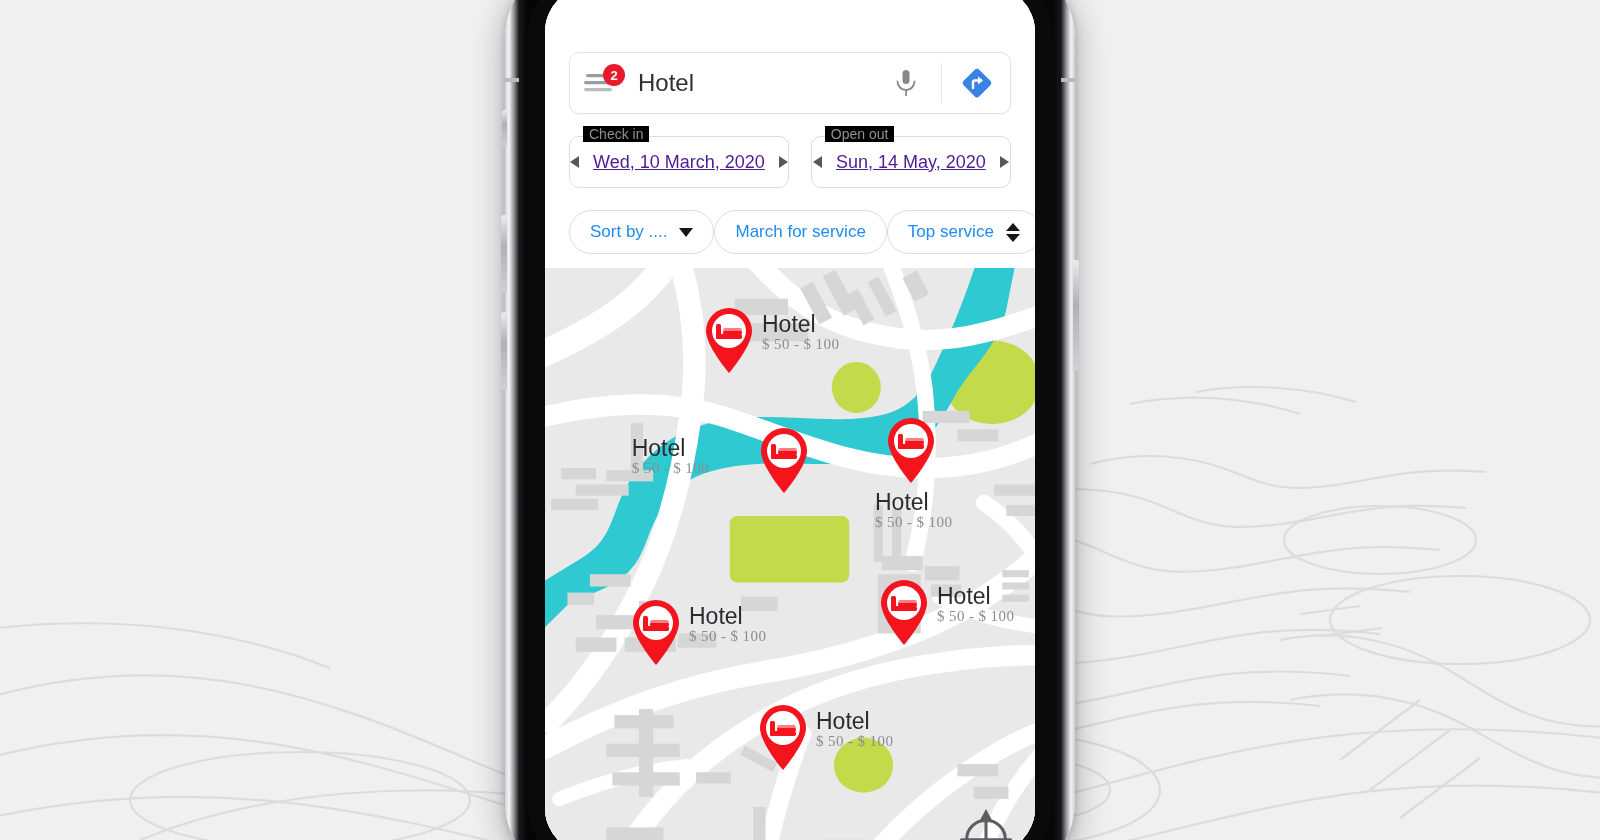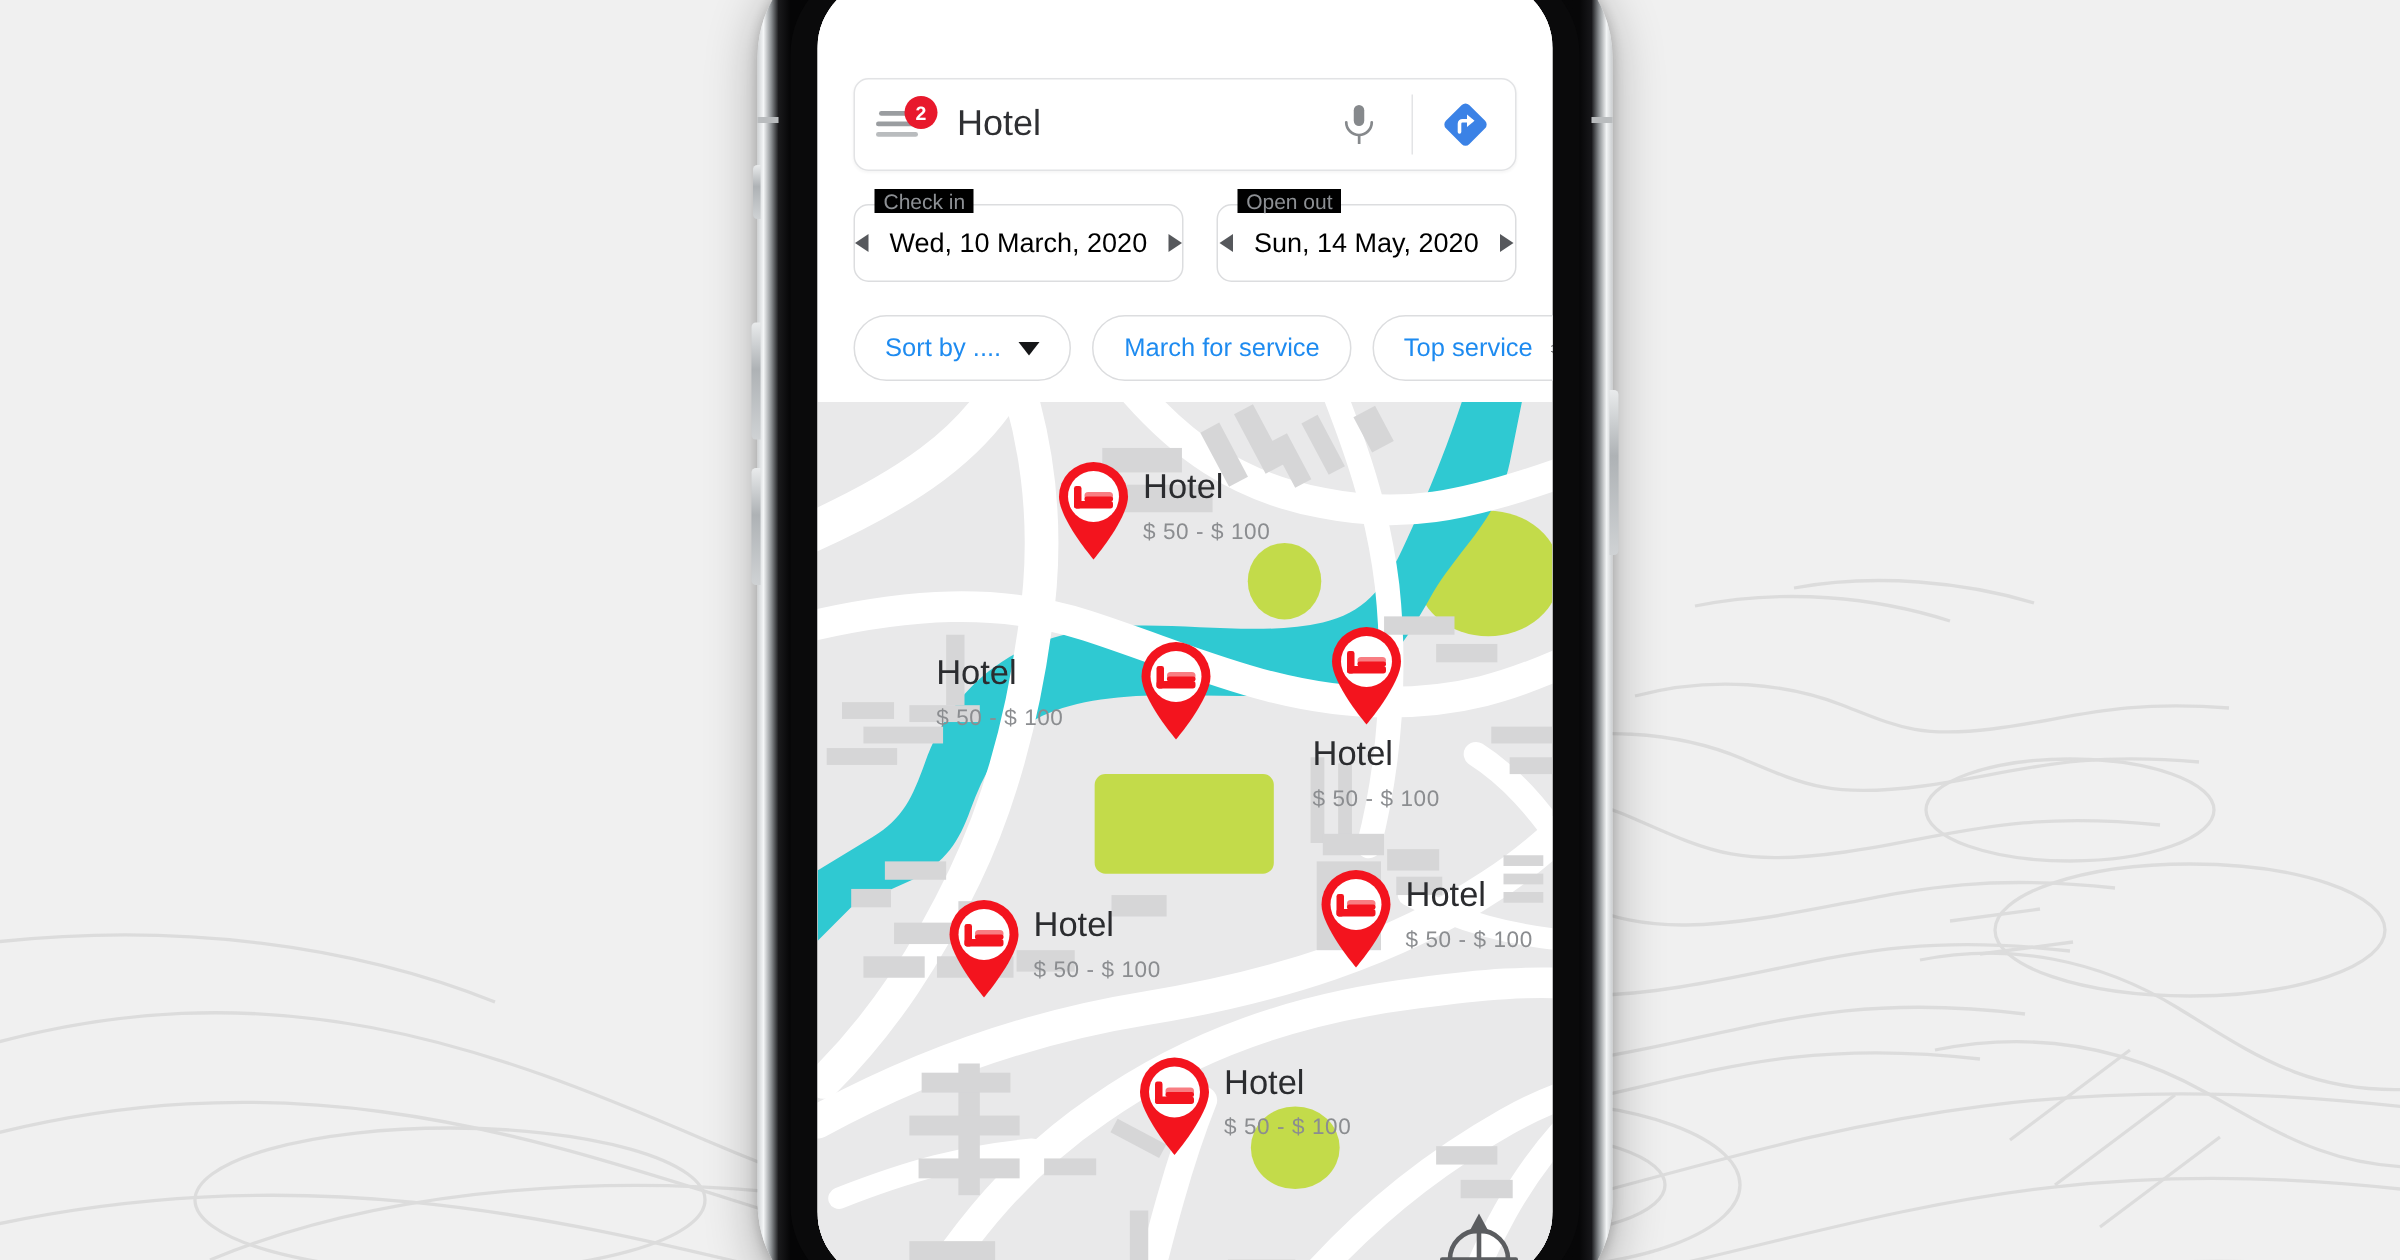--- a/index.html
+++ b/index.html
@@ -121,27 +121,27 @@
   }
   .date-legend {
     position: absolute;
     top: -10px; left: 14px;
     background: #000000;
     padding: 0 6px;
     font-size: 14px;
     color: #8d9094;
     z-index: 2;
   }
-  .date-val { font-size: 18px; color: #000000; white-space: nowrap; }
+  .date-val { font-size: 18px; color: #4c1d95; white-space: nowrap; text-decoration: underline; }
   .tri { width: 0; height: 0; border-top: 6px solid transparent; border-bottom: 6px solid transparent; }
   .tri-l { border-right: 9px solid #56585c; }
   .tri-r { border-left: 9px solid #56585c; }
 
   
-  .chip-row { display: flex; gap: 14px; margin-top: 22px; }
+  .chip-row { display: flex; margin-top: 22px; }
   .chip {
     height: 44px;
     border: 1px solid #dcdddf;
     border-radius: 24px;
     display: flex; align-items: center; justify-content: center;
     gap: 12px;
     padding: 0 20px;
     background: #fff;
     color: #1e8bf0;
     font-size: 17px;
@@ -153,21 +153,21 @@
   .ud-dn { width: 0; height: 0; border-left: 7px solid transparent; border-right: 7px solid transparent; border-top: 8px solid #151618; }
 
   
   .map-area { position: relative; flex: 1 1 auto; overflow: hidden; background: #e9e9ea; }
   .map-svg { position: absolute; left: 0; top: 0; width: 100%; height: 100%; display: block; }
 
   .marker { position: absolute; }
   .pin { position: absolute; left: 0; top: 0; width: 54px; height: 68px; }
   .mlabel { position: absolute; white-space: nowrap; }
   .mlabel .m-name { font-size: 23px; color: #2b2c2f; line-height: 1.05; }
-  .mlabel .m-price { font-size: 15px; color: #8b8d90; margin-top: 10px; letter-spacing: .4px; }
+  .mlabel .m-price { font-size: 15px; color: #8b8d90; margin-top: 0; letter-spacing: .4px; font-family: Liberation Serif, serif; }
   .mlabel.right { left: 60px; top: 6px; }
   .mlabel.left  { right: 48px; top: 10px; text-align: left; }
 </style>
 </head>
 <body>
 
 <div id="backdrop">
 
   <svg id="topo" viewBox="0 0 1600 840" preserveAspectRatio="none">
     <g fill="none" stroke="#dcdcdc" stroke-width="2.2">

